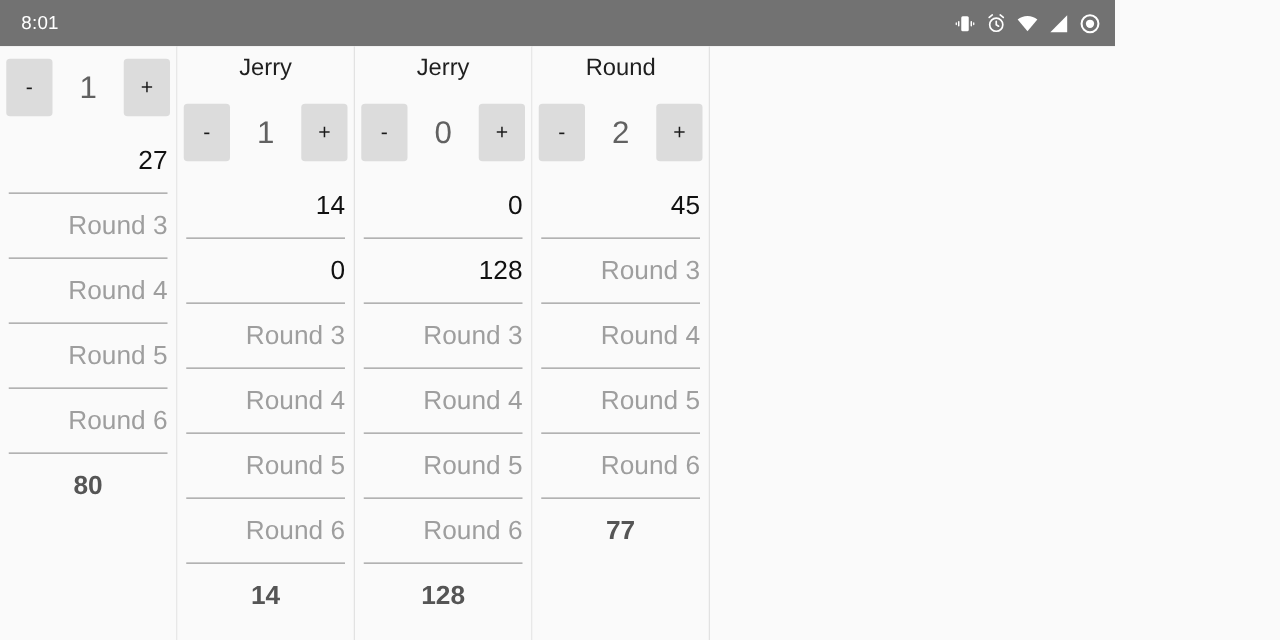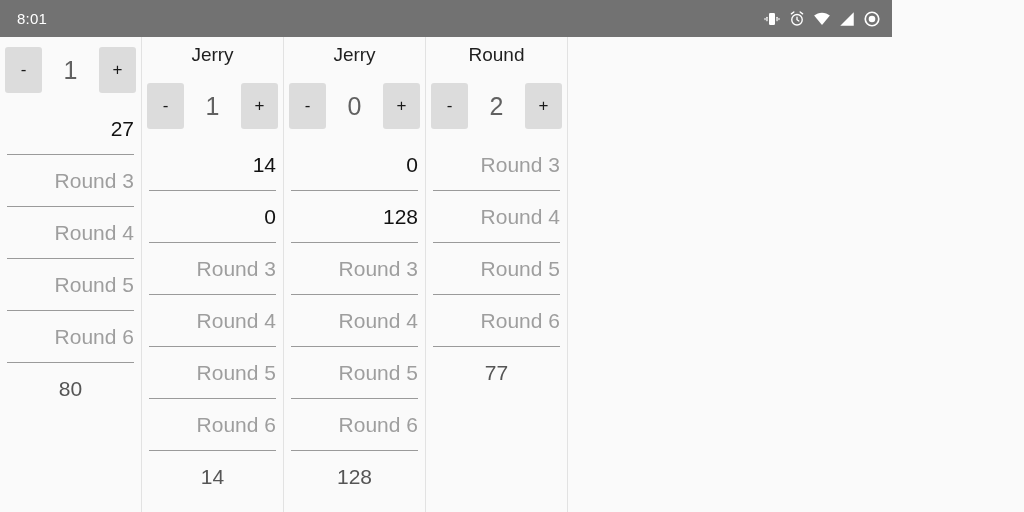--- a/index.html
+++ b/index.html
@@ -127,21 +127,21 @@
   .round-text.placeholder { color: #9e9e9e; margin-left: 32px; }
 
   .total-cell {
     height: 52px;
     display: flex;
     align-items: center;
     justify-content: center;
   }
   .total-text {
     font-size: 21px;
-    font-weight: normal;
+    font-weight: bold;
     color: #555555;
   }
   .col-tail { flex: 1 1 auto; }
 </style>
 </head>
 <body>
 
 <div id="app">
 
   <div class="status-bar">
@@ -274,20 +274,23 @@
     </div>
 
     <div class="player-col">
       <div class="player-name">Round</div>
       <div class="stepper">
         <button class="step-btn">-</button>
         <span class="step-value">2</span>
         <button class="step-btn">+</button>
       </div>
       <div class="round-cell">
+        <span class="round-text">45</span>
+      </div>
+      <div class="round-cell">
         <span class="round-text placeholder">Round 3</span>
       </div>
       <div class="round-cell">
         <span class="round-text placeholder">Round 4</span>
       </div>
       <div class="round-cell">
         <span class="round-text placeholder">Round 5</span>
       </div>
       <div class="round-cell">
         <span class="round-text placeholder">Round 6</span>

